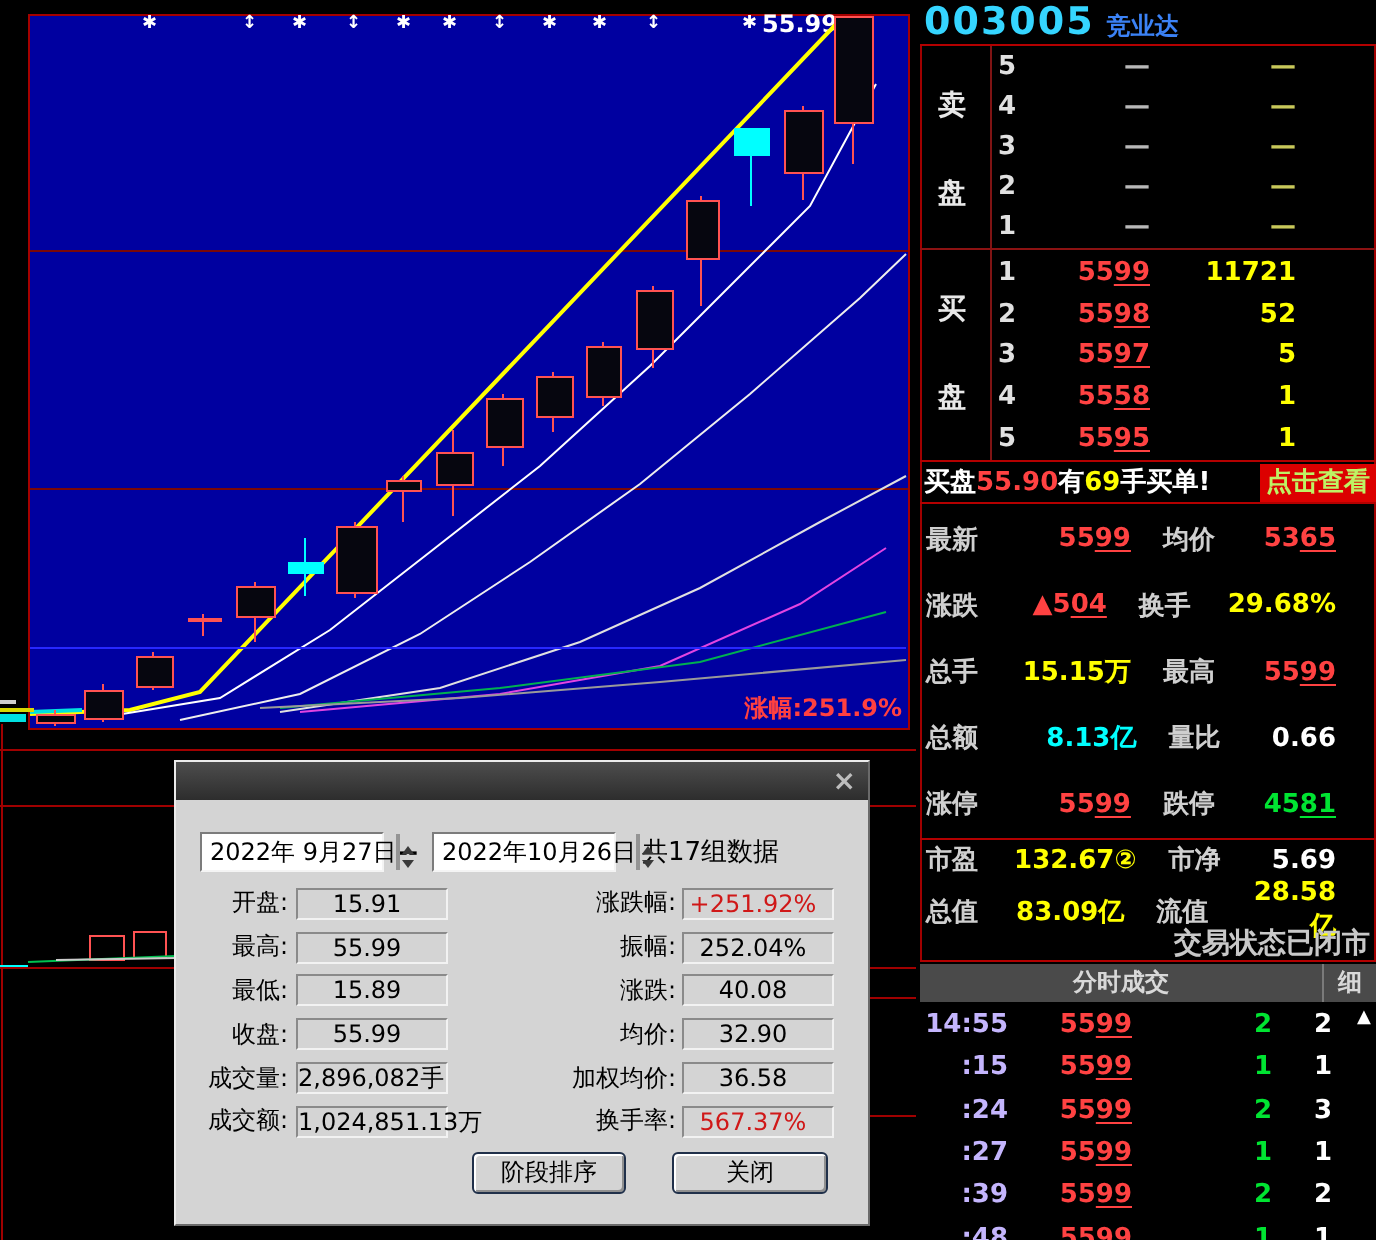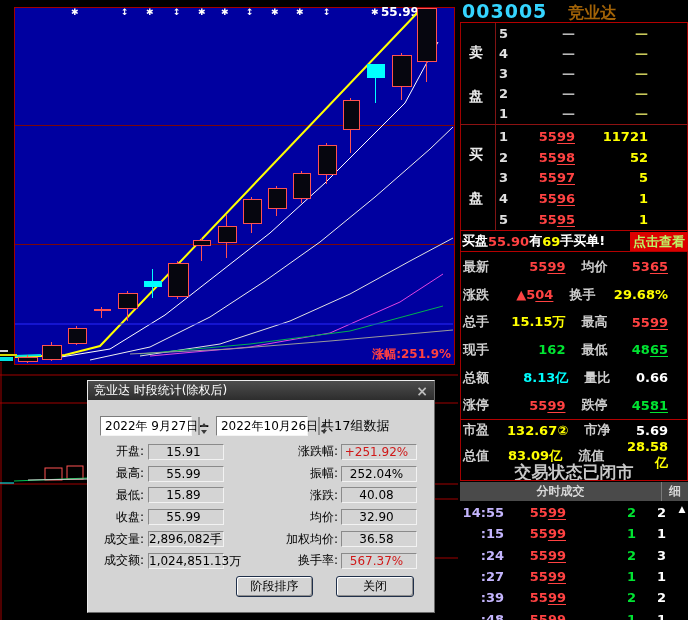--- a/index.html
+++ b/index.html
@@ -23,21 +23,21 @@
   #price-arrow{position:absolute;left:402px;top:8px;width:17px;border-top:1px dashed #fff;transform:rotate(-38deg)}
   #gain-label{position:absolute;right:3px;bottom:1px;color:#ff4040;font-size:12px;font-weight:bold}
   #lowerSvg{position:absolute;left:0;top:362px}
   .bit{position:absolute}
   
   #rp{position:absolute;left:460px;top:0;width:228px;height:620px;background:#000;font-weight:bold}
   #rp .hl{position:absolute;left:0;right:0;height:1px;background:#b40000}
   #rp .vl{position:absolute;width:1px;background:#a00000}
   #rp-header{position:absolute;left:0;top:0;right:0;height:22px;line-height:22px;white-space:nowrap}
   #rp-code{color:#35d5ff;font-size:19px;margin-left:2px;letter-spacing:1px}
-  #rp-name{color:#a16207;font-size:16px;margin-left:21px}
+  #rp-name{color:#3b82f6;font-size:12px;margin-left:6px}
   .bklabel{position:absolute;left:9px;width:16px;color:#e8e8e8;font-size:14px}
   #asks,#bids{position:absolute;left:0;right:0;display:flex;flex-direction:column}
   #asks{top:23px;height:101px}
   #bids{top:126px;height:104px}
   .brow{flex:1;display:flex;align-items:center;font-size:13px}
   .lv{margin-left:39px;width:14px;color:#e0e0e0}
   .bp{width:62px;text-align:right}
   .bv{flex:1;text-align:right;padding-right:40px}
   .dash{color:#b8b8b8}.dashv{color:#c8c85a}
   #alert{position:absolute;top:231px;left:2px;right:0;height:20px;display:flex;align-items:center;
@@ -46,21 +46,21 @@
   .red{color:#ff4242}.green{color:#00e432}.yellow{color:#ffff00}.cyan{color:#00ffff}.white{color:#fff}
   #statsA,#statsB{position:absolute;left:0;right:0;display:flex;flex-direction:column}
   #statsA{top:253px;height:166px}
   #statsB{top:421px;height:42px}
   .srow{flex:1;display:flex;align-items:center;font-size:13px}
   .sl{width:46px;padding-left:3px;color:#cfcfcf}
   .sv1{width:68px;text-align:right}
   .sl2{width:56px;margin-left:16px;color:#cfcfcf}
   .sv2{flex:1;text-align:right;padding-right:20px}
   #statusRow{position:absolute;top:463px;left:3px;right:3px;height:18px;display:flex;
-        justify-content:center;align-items:center;color:#c8c8c8;font-size:17px}
+        justify-content:flex-end;align-items:center;color:#c8c8c8;font-size:14px}
   #tickbar{position:absolute;top:482px;left:0;right:0;height:19px;background:#4a4a4a;color:#d8d8d8;
         font-size:12px;display:flex;align-items:center}
   #tickbar .tb-title{flex:1;text-align:center}
   #tickbar .tb-detail{width:26px;text-align:center;border-left:1px solid #7a7a7a;height:100%;line-height:19px}
   #ticks{position:absolute;top:502px;left:0;right:12px;height:118px;display:flex;flex-direction:column;overflow:hidden}
   .trow{min-height:21.3px;display:flex;align-items:center;font-size:13px}
   .tt{width:44px;text-align:right;color:#c4b5fd}
   .tp{width:62px;text-align:right}
   .tv{width:70px;text-align:right}
   .tn{width:30px;text-align:right;color:#fff}
@@ -211,21 +211,20 @@
         <polyline points="0,121 14,121" fill="none" stroke="#00ffff"></polyline>
         <polyline points="28,118 88,117" fill="none" stroke="#cccccc"></polyline>
       </svg>
   <div class="bit" style="left: 0px; top: 357px; width: 13px; height: 4px; background: rgb(0, 224, 224);"></div>
       <div class="bit" style="left: 0px; top: 354px; width: 17px; height: 2px; background: rgb(216, 216, 0);"></div>
       <div class="bit" style="left: 0px; top: 350px; width: 8px; height: 2px; background: rgb(207, 207, 207);"></div>
     </div>
 
   <div id="dlg">
     <div id="dlg-title">
-      <span>竞业达 时段统计(除权后)</span>
       <span id="dlg-close">×</span>
     </div>
     <div id="daterow">
       <span class="datebox">
         <span>2022年 9月27日</span>
         <span class="spin">
             <i class="sup"></i>
             <i class="sdn"></i>
           </span>
       </span>
@@ -369,21 +368,21 @@
         </div>
 
         <div class="brow">
           <span class="lv">3</span>
           <span class="bp red">55<u>97</u></span>
           <span class="bv yellow">5</span>
         </div>
 
         <div class="brow">
           <span class="lv">4</span>
-          <span class="bp red">55<u>96</u></span>
+          <span class="bp red">55<u>58</u></span>
           <span class="bv yellow">1</span>
         </div>
 
         <div class="brow">
           <span class="lv">5</span>
           <span class="bp red">55<u>95</u></span>
           <span class="bv yellow">1</span>
         </div>
       </div>
     <div class="hl" style="top:230px"></div>
@@ -415,26 +414,20 @@
         </div>
 
 
         <div class="srow">
           <span class="sl">总手</span>
           <span class="sv1 yellow">15.15万</span>
           <span class="sl2">最高</span>
           <span class="sv2 red u">55<u>99</u></span>
         </div>
 
-        <div class="srow">
-          <span class="sl">现手</span>
-          <span class="sv1 green">162</span>
-          <span class="sl2">最低</span>
-          <span class="sv2 green u">48<u>65</u></span>
-        </div>
 
         <div class="srow">
           <span class="sl">总额</span>
           <span class="sv1 cyan">8.13亿</span>
           <span class="sl2">量比</span>
           <span class="sv2 white">0.66</span>
         </div>
 
         <div class="srow">
           <span class="sl">涨停</span>

